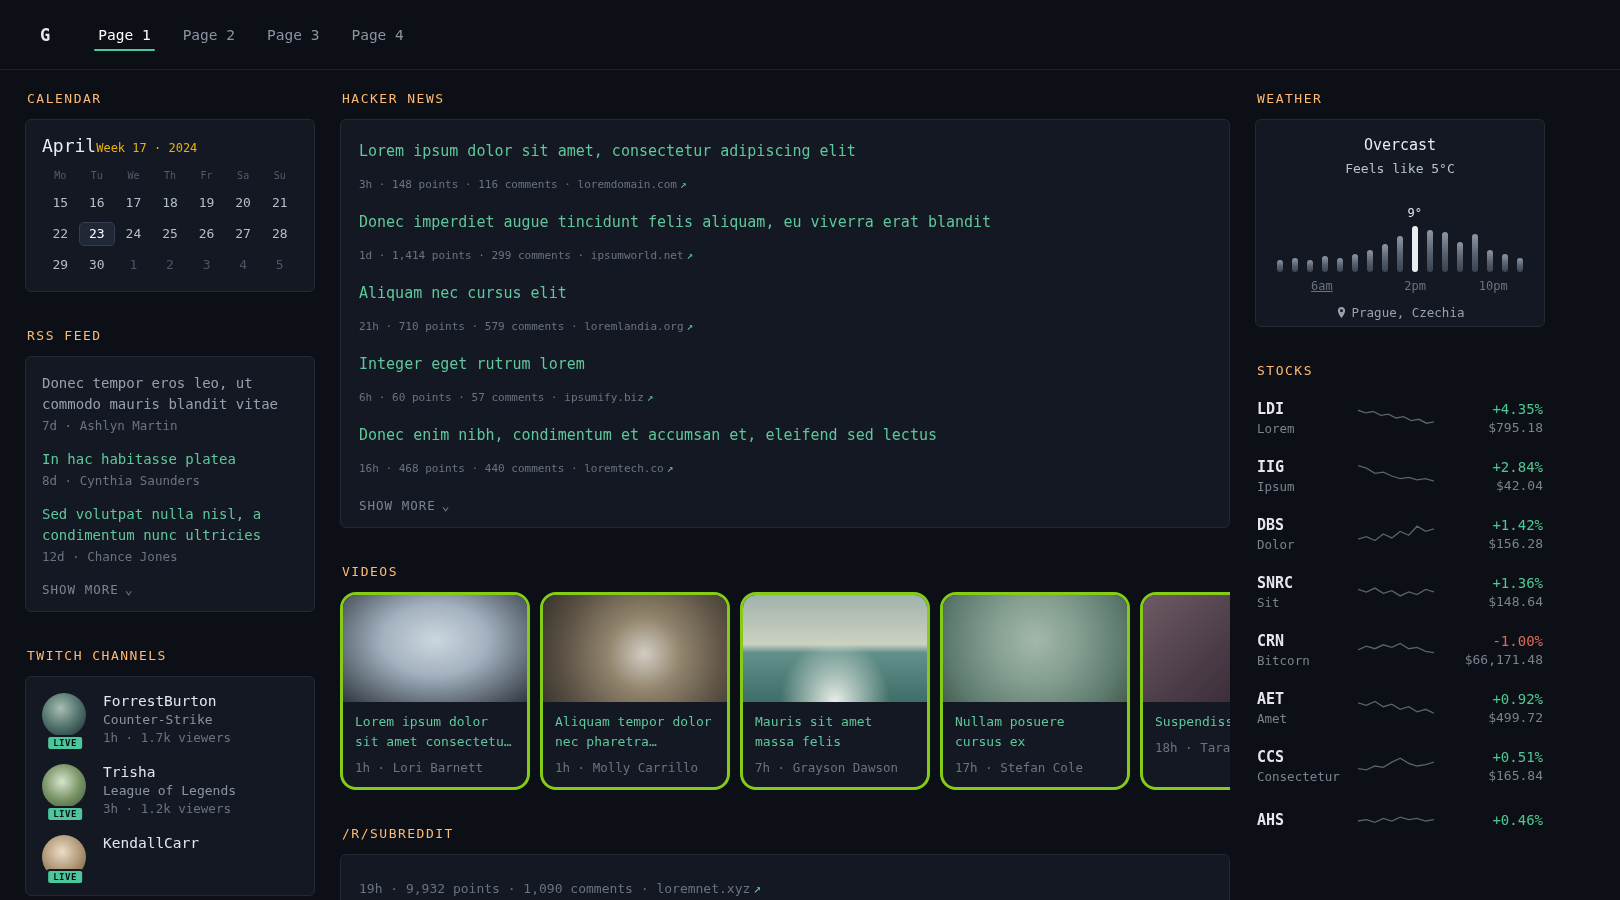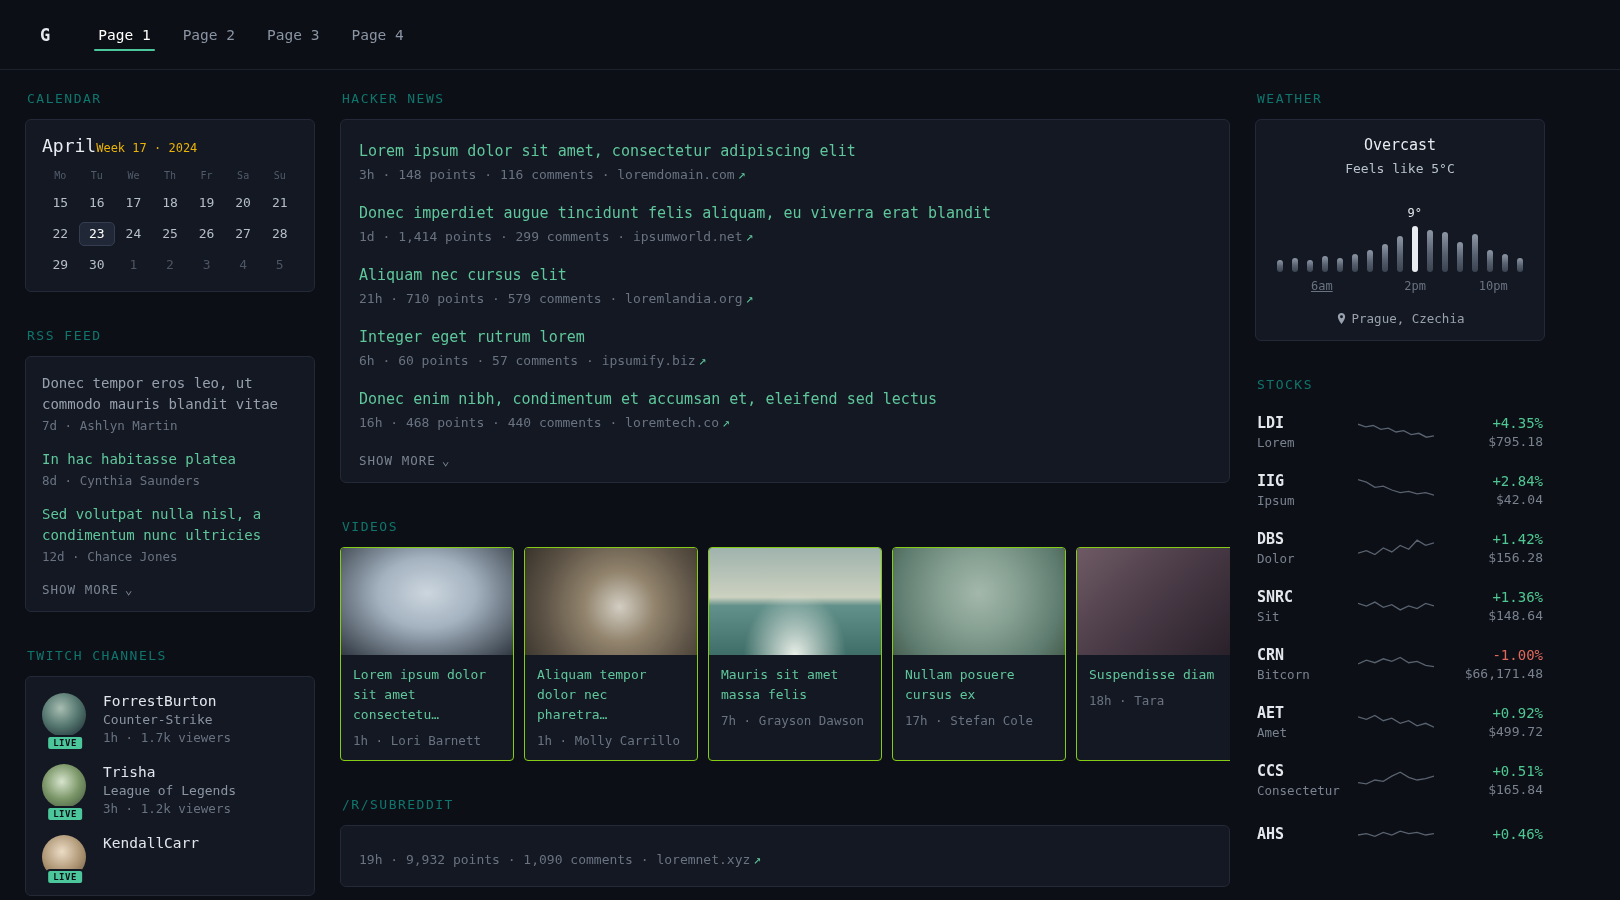--- a/index.html
+++ b/index.html
@@ -12,21 +12,21 @@
   
   .topnav{height:70px;display:flex;align-items:center;padding:0 40px;border-bottom:1px solid #1c222c}
   .logo{font-size:17px;font-weight:bold;color:#e5e9ee;margin-right:46px}
   .tabs{display:flex;gap:28px;align-items:center;height:100%}
   .tab{color:#8a94a3;font-size:14.5px;padding:10px 2px;cursor:pointer;position:relative}
   .tab.active{color:#ffffff}
   .tab.active::after{content:"";position:absolute;left:-2px;right:-2px;bottom:2px;height:2px;background:#4cc79c;border-radius:2px}
   
   .layout{display:grid;grid-template-columns:290px minmax(0,1fr) 290px;gap:25px;padding:21px 75px 0 25px;align-items:start}
   .widget{margin-bottom:36px}
-  .widget-title{font-size:13px;font-weight:normal;color:#0f766e;letter-spacing:1.5px;margin:0 0 13px 2px}
+  .widget-title{font-size:13px;font-weight:normal;color:#fdba74;letter-spacing:1.5px;margin:0 0 13px 2px}
   .card{background:#131822;border:1px solid #232937;border-radius:6px}
   
   .calendar-card{padding:15px 16px 14px}
   .cal-header{display:flex;justify-content:flex-start;align-items:baseline;margin-bottom:14px}
   .cal-month{font-size:18px;color:#e8ecf0}
   .cal-week{font-size:12px;color:#eab308}
   .cal-grid{display:grid;grid-template-columns:repeat(7,1fr);row-gap:7px;text-align:center}
   .cal-dow{font-size:10px;color:#525c6b;padding-bottom:3px}
   .cal-day{font-size:13px;color:#b6bec9;height:24px;line-height:24px;border-radius:5px}
   .cal-day.muted{color:#4c5564}
@@ -49,49 +49,49 @@
   .av-2{background:radial-gradient(circle at 45% 40%,#d6e4cc 0%,#7b9668 50%,#3a4f38 100%)}
   .av-3{background:radial-gradient(circle at 45% 38%,#ecdcc6 0%,#ab9371 55%,#61503c 100%)}
   .live-badge{position:absolute;left:50%;bottom:-6px;transform:translateX(-50%);background:#4cc79c;color:#0c1016;font-size:9px;font-weight:bold;letter-spacing:.5px;padding:1px 5px;border-radius:4px;border:2px solid #131822}
   .ch-name{font-size:14.5px;color:#e2e6ec}
   .ch-game{font-size:13px;color:#8b94a2;margin-top:3px}
   .ch-meta{font-size:12.5px;color:#6a7382;margin-top:3px}
   
   .hn-card{padding:21px 18px 14px}
   .hn-item{margin-bottom:21px}
   .hn-title{font-size:15px;color:#5fc79b;line-height:1.4;cursor:pointer}
-  .hn-meta{font-size:13px;color:#6a7382;margin-top:5px}
+  .hn-meta{font-size:11px;color:#6a7382;margin-top:16px}
   .ext{color:#5fc79b;margin-left:3px;cursor:pointer}
   
   .videos-row{display:flex;gap:10px;overflow:hidden}
-  .video-card{width:174px;flex:none;background:#131822;border:1px solid #84cc16;border-radius:4px;overflow:hidden;cursor:pointer}
+  .video-card{width:190px;flex:none;background:#131822;border:3px solid #84cc16;border-radius:16px;overflow:hidden;cursor:pointer}
   .thumb{height:107px;width:100%}
   .thumb-1{background:radial-gradient(ellipse at 50% 42%,#ccd6de 0%,#a4b2c0 40%,#5f6a75 75%,#303841 100%)}
   .thumb-2{background:radial-gradient(circle at 55% 55%,#d2cdc2 0%,#91836c 32%,#5d5346 68%,#38332b 100%)}
   .thumb-3{background:radial-gradient(ellipse at 50% 100%,#e9efe8 0%,rgba(233,239,232,0) 42%),linear-gradient(180deg,#9fb3ad 0%,#ccd1c0 46%,#62908a 54%,#3f6e68 100%)}
   .thumb-4{background:radial-gradient(circle at 50% 42%,#a3b8ab 0%,#819c8e 42%,#5e7b6f 78%,#475f50 100%)}
   .thumb-5{background:linear-gradient(135deg,#6e5a64 0%,#4a3b47 45%,#241d26 100%)}
   .v-info{padding:10px 12px 12px}
   .v-title{font-size:13px;color:#5fc79b;line-height:1.55}
   .v-meta{font-size:12.5px;color:#6a7382;margin-top:8px}
   
   .sub-card{padding:19px 18px}
   .sub-title{font-size:15px;color:#5fc79b;line-height:1.6;cursor:pointer}
   .sub-meta{font-size:13px;color:#6a7382;margin-top:7px}
   
-  .weather-card{padding:16px 18px 14px;text-align:center}
+  .weather-card{padding:16px 18px 6px;text-align:center}
   .w-cond{font-size:15px;color:#e8ecf0}
   .w-feels{font-size:13px;color:#b9c2cc;margin-top:7px}
   .w-chart{position:relative;height:86px;margin-top:10px;display:flex;align-items:flex-end;justify-content:space-between;padding:0 3px}
   .w-bar{width:6px;border-radius:3px;background:linear-gradient(180deg,#8d97a5 0%,#57606e 55%,#3a4250 100%)}
   .w-bar.hl{background:#e9edf2}
   .w-temp{position:absolute;font-size:12px;color:#e2e7ec;transform:translateX(-50%)}
   .w-times{position:relative;height:15px;margin-top:7px}
   .w-time{position:absolute;transform:translateX(-50%);font-size:12px;color:#6a7382;white-space:nowrap}
-  .w-loc{margin-top:17px;font-size:12.5px;color:#98a1ad;display:flex;align-items:center;justify-content:center;gap:5px}
+  .w-loc{margin-top:11px;font-size:12.5px;color:#98a1ad;display:flex;align-items:center;justify-content:center;gap:5px}
   
   .stocks-list{margin-top:-2px}
   .stock-row{display:flex;align-items:center;justify-content:flex-end;padding:11px 2px}
   .s-left{width:92px;flex:none}
   .s-sym{font-size:15px;font-weight:bold;color:#e4e8ed}
   .s-name{font-size:12.5px;color:#79828f;margin-top:3px}
   .s-spark{flex:1;display:flex;justify-content:center}
   .s-right{text-align:right;width:100px;flex:none}
   .s-change{font-size:14px;color:#4fc893}
   .s-change.neg{color:#e0695c}

